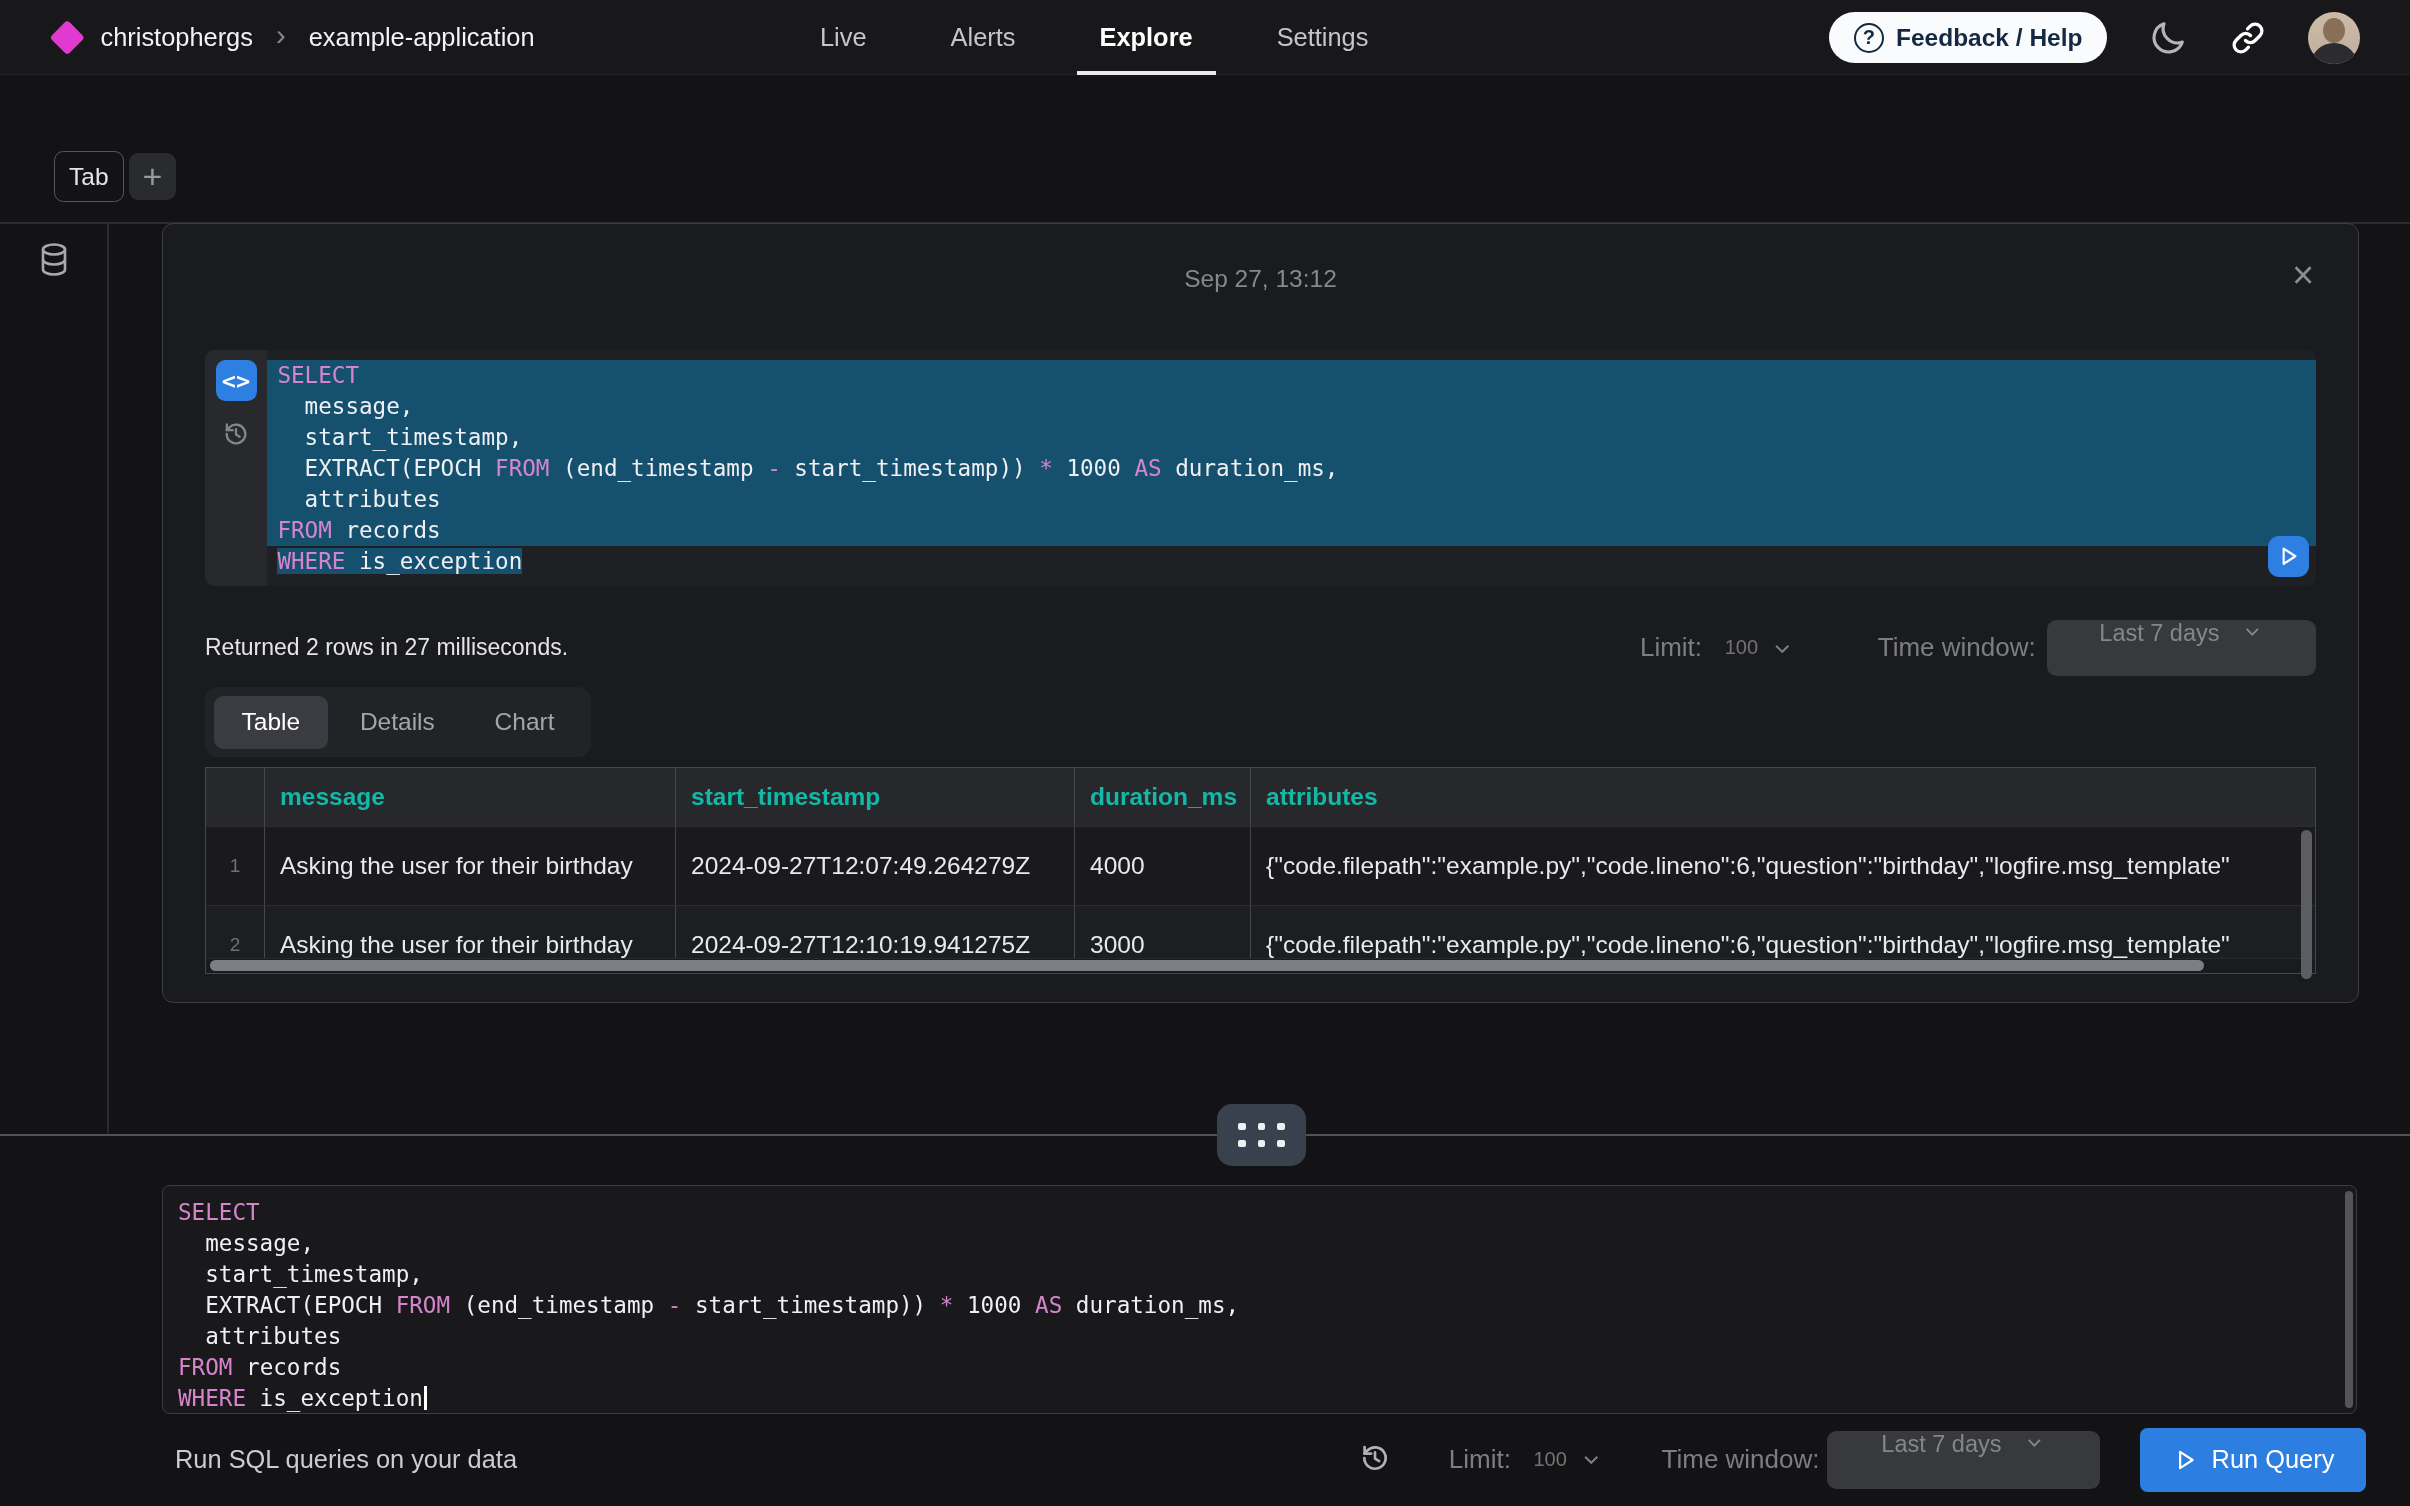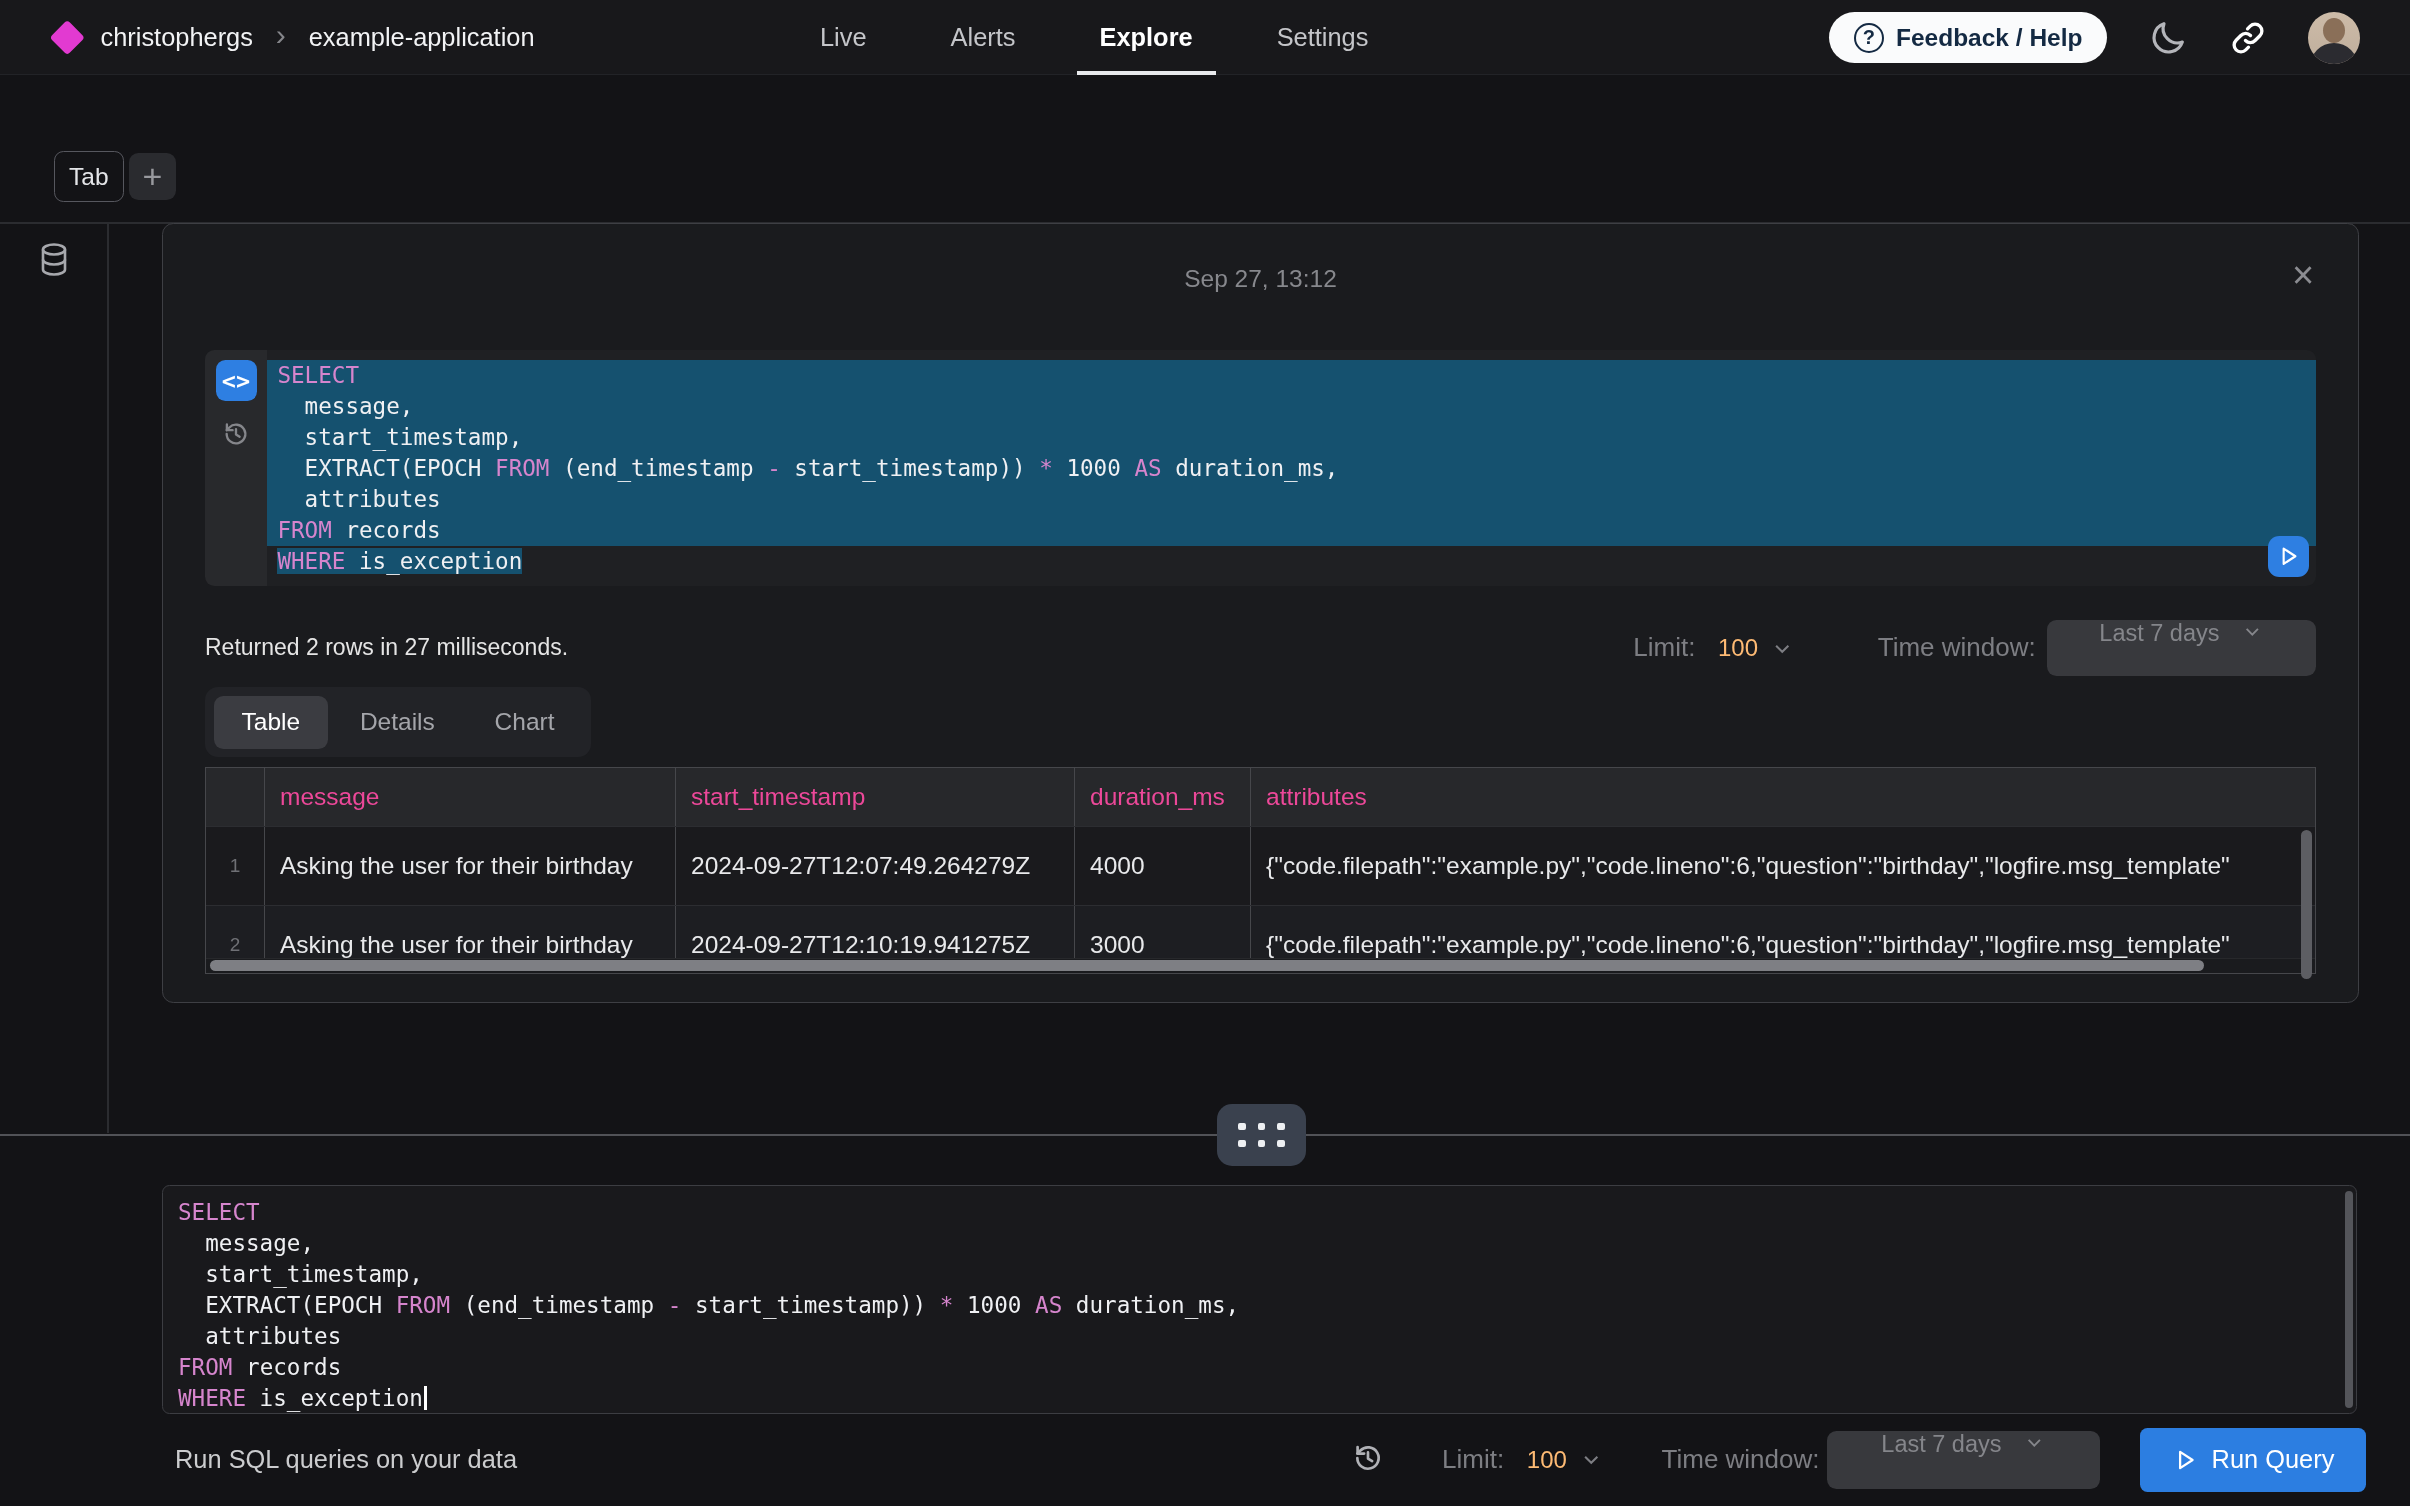--- a/index.html
+++ b/index.html
@@ -47,37 +47,37 @@
   .sel-text{background:#15516f}
   .kw{color:#d685cd}
   .caret{display:inline-block;width:2.8px;height:24.5px;background:#ffffff;vertical-align:-3.8px;margin-left:0.9px}
   .run-play{position:absolute;right:7.5px;bottom:9.4px;width:41px;height:41px;border-radius:11.3px;background:#2e7fe2;display:flex;align-items:center;justify-content:center;cursor:pointer}
 
   .results-row{display:flex;align-items:center;justify-content:space-between;margin-top:34px;height:56px}
   .result-summary{font-size:23px;color:#e5e5e5}
   .controls{display:flex;align-items:center}
   .ctl-label{font-size:26px;color:#7d7e83;white-space:nowrap}
   .limit-select{display:flex;align-items:center;margin-left:22.6px;cursor:pointer}
-  .ctl-value{font-size:24px;color:#fdba74}
+  .ctl-value{font-size:20px;color:#737373}
   .chev{margin-left:12.2px;display:flex}
   .tw-label{margin-left:83px}
   .tw-btn{margin-left:11.3px;width:269px;height:56px;background:#38393d;border-radius:9.4px;display:flex;align-items:flex-start;justify-content:center;gap:9.4px;color:#85868b;font-size:23.5px;cursor:pointer}
 
   .view-tabs{display:inline-flex;margin-top:11.3px;background:#222327;border-radius:13px;padding:8.5px;gap:3.8px}
   .view-tab{padding:0 28px;height:53px;display:flex;align-items:center;font-size:24.5px;color:#a4a5aa;border-radius:9.4px;cursor:pointer}
   .view-tab.active{background:#3b3c41;color:#ffffff;font-weight:500}
 
   .tbl{margin-top:9.4px;border:1.9px solid #46474b;position:relative;background:#19191c}
   .trow{display:flex}
   .tcell{flex-shrink:0;padding:0 15px;display:flex;align-items:center;font-size:24.5px;border-left:1.9px solid #46474b;overflow:hidden;white-space:nowrap}
   .tcell:first-child{border-left:none}
   .c0{width:58px;justify-content:center;padding:0}
   .c1{width:411px}.c2{width:399px}.c3{width:176px}
   .c4{flex:1 1 auto;min-width:0}
-  .trow.head{height:58px;background:#27282b;font-weight:400;color:#ec4899}
+  .trow.head{height:58px;background:#27282b;font-weight:700;color:#14b8a6}
   .tbody{height:132px;overflow:hidden}
   .body-row{height:79px;border-top:1.9px solid #2c2d31;background:#1a1a1d}
   .body-row.alt{background:#1d1e22}
   .rownum{color:#6f7075;font-size:19px}
   .vbar-thumb{position:absolute;right:2.8px;top:62px;width:11.3px;height:149px;background:#5d5e63;border-radius:5.6px;cursor:pointer}
   .hbar{height:15px;border-top:1.9px solid #27282b;position:relative;background:#1a1b1e}
   .hbar-thumb{position:absolute;left:3.8px;top:1.9px;height:10.4px;width:1994px;background:#7e7f84;border-radius:5.6px;cursor:pointer}
 
   
   .splitter-line{position:absolute;left:0;top:1134px;width:2411px;height:1.9px;background:#515257}

